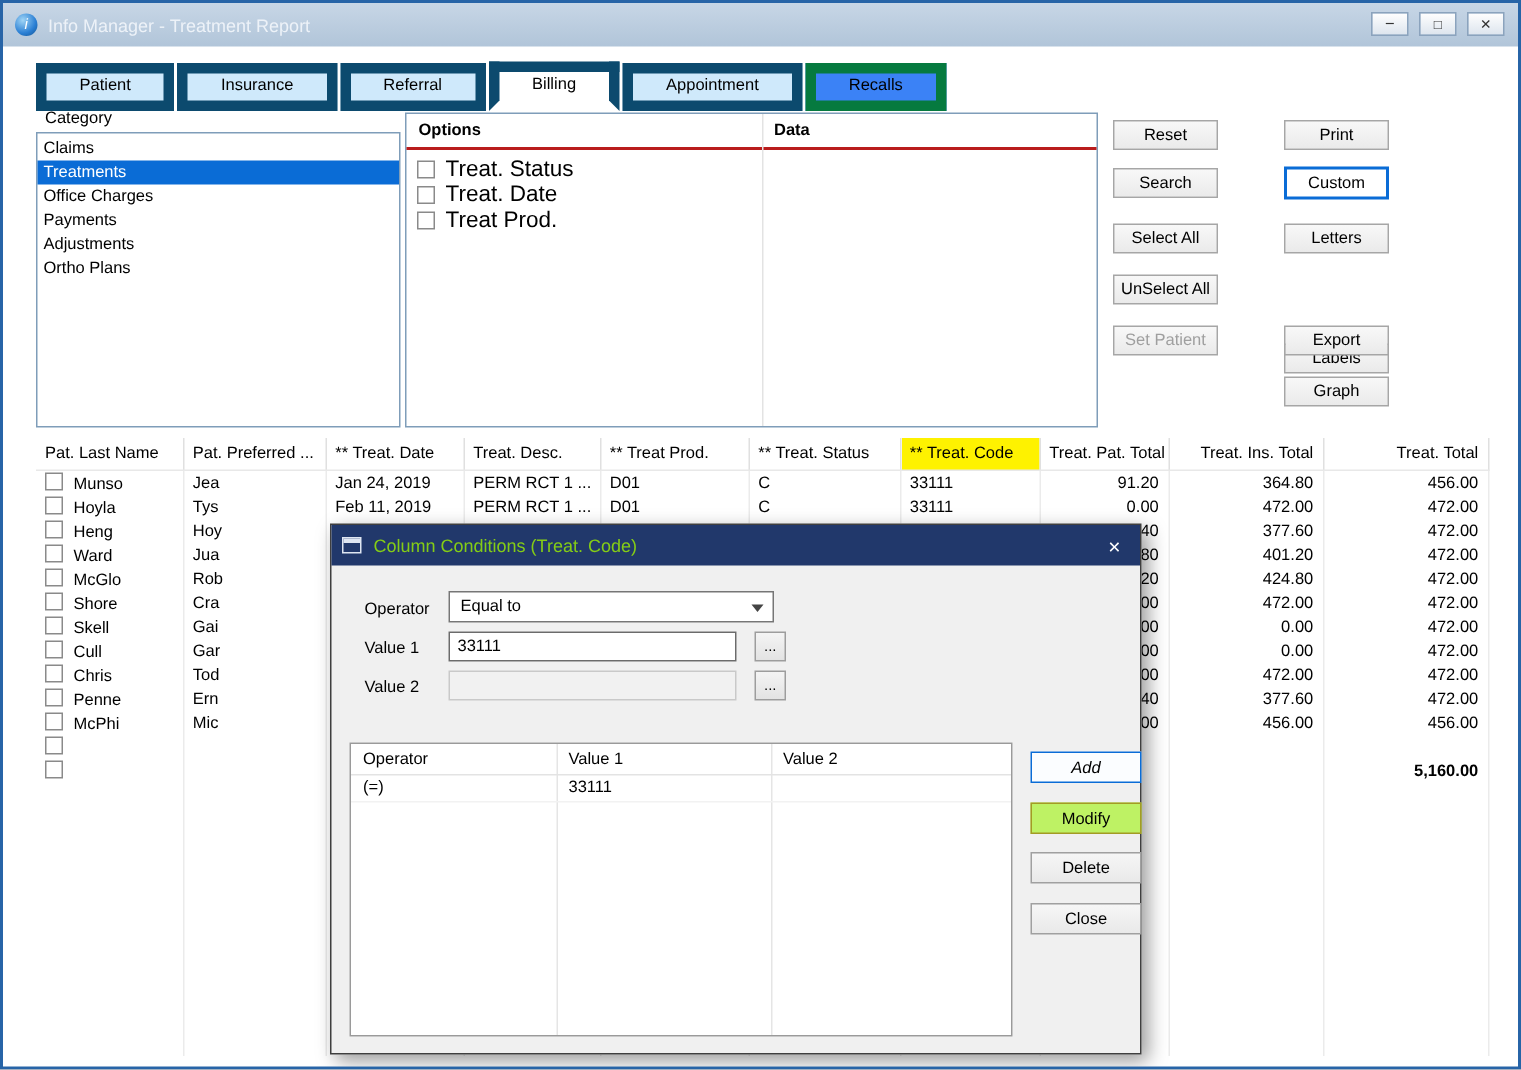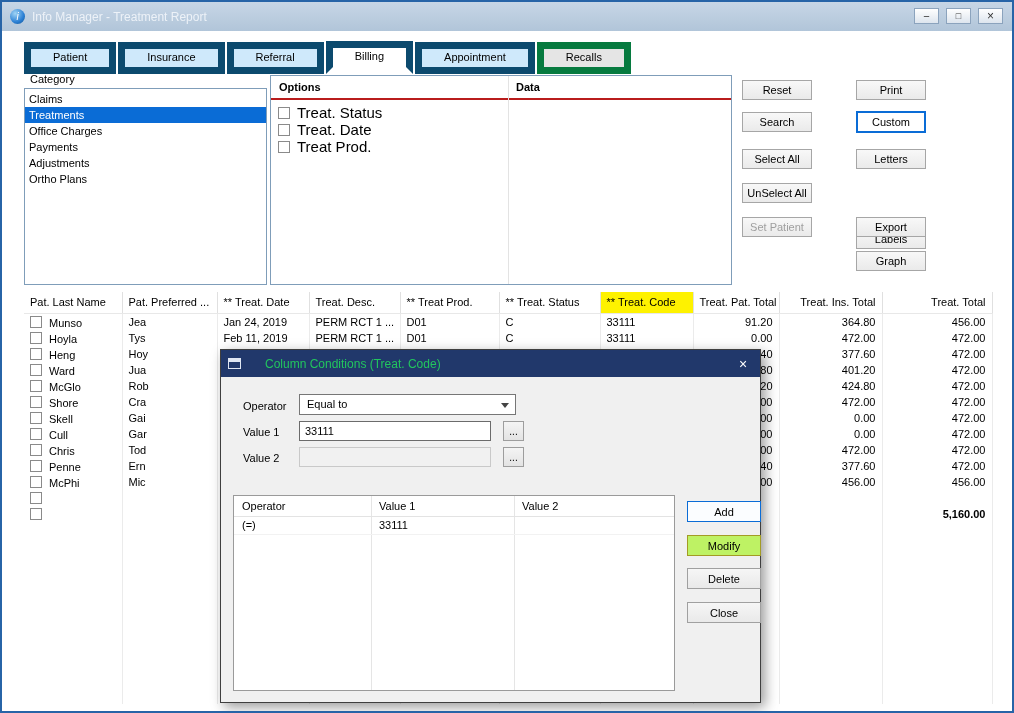--- a/index.html
+++ b/index.html
@@ -11,21 +11,21 @@
   .app-icon{width:15px;height:15px;border-radius:50%;background:radial-gradient(circle at 35% 30%,#9fd4f5,#2a7fd4 60%,#11518f);color:#fff;font-size:10px;font-style:italic;display:flex;align-items:center;justify-content:center;flex:0 0 auto;}
   .title-text{margin-left:7px;font-size:12px;color:#edf2f8;}
   .win-controls{position:absolute;right:9px;top:6px;display:flex;gap:7px;}
   .win-btn{width:25px;height:16px;background:linear-gradient(#fefefe,#dde5ee);border:1px solid #8ba3bd;box-sizing:border-box;display:flex;align-items:center;justify-content:center;color:#333;line-height:1;}
   .win-btn.min{font-size:11px;} .win-btn.max{font-size:9px;} .win-btn.close{font-size:12px;}
 
   
   .tabs{position:absolute;left:22px;top:40px;display:flex;gap:2px;z-index:2;}
   .tab{font-size:11px;padding:2px 22px 3px;background:#cfe9fb;border:7px solid #0c4a6e;color:#000;white-space:nowrap;}
   .tab.active{background:#fff;border-bottom-color:#fff;padding-bottom:5px;margin-top:-1px;position:relative;z-index:3;}
-  .tab.green{background:#e5e5e5;border-color:#067a3f;}
+  .tab.green{background:#3b82f6;border-color:#067a3f;}
 
   
   .section-label{position:absolute;font-size:11px;color:#000;}
   .listbox{position:absolute;left:22px;top:86px;width:243px;height:197px;border:1px solid #7f9db9;background:#fff;box-sizing:border-box;padding-top:2px;}
   .listbox .item{height:16px;line-height:16px;font-size:11px;padding:0 4px;white-space:nowrap;}
   .listbox .item.selected{background:#0a6cd6;color:#fff;}
 
   
   .options-panel{position:absolute;left:268px;top:73px;width:462px;height:210px;border:1px solid #7f9db9;background:#fff;box-sizing:border-box;}
   .op-divider{position:absolute;left:237px;top:0;bottom:0;width:1px;background:#e3e3e3;}
@@ -51,21 +51,21 @@
   .grid th.code-col{background:#fef200;}
   .grid td .cb{margin-right:7px;vertical-align:-1px;}
   .grid tr.filler td{height:auto;}
   .grand{font-weight:bold;}
 
   
   .dialog{position:absolute;left:218px;top:347px;width:541px;height:354px;background:#f0f0f0;border:1px solid #3f3f3f;box-shadow:4px 4px 12px rgba(0,0,0,.4);box-sizing:border-box;z-index:10;}
   .dlg-title{height:27px;background:#21386b;display:flex;align-items:center;padding-left:7px;}
   .dlg-icon{width:13px;height:11px;border:1px solid #dfe6f2;box-sizing:border-box;position:relative;flex:0 0 auto;}
   .dlg-icon::after{content:"";position:absolute;left:0;top:0;right:0;height:3px;background:#dfe6f2;}
-  .dlg-title-text{color:#22c55e;font-size:12px;margin-left:24px;flex:1;}
+  .dlg-title-text{color:#84cc16;font-size:12px;margin-left:8px;flex:1;}
   .dlg-close{width:34px;height:27px;color:#fff;font-size:14px;display:flex;align-items:center;justify-content:center;}
   .dlg-label{position:absolute;font-size:11px;}
   .combo{position:absolute;left:78px;top:44px;width:217px;height:21px;background:#fff;border:1px solid #767676;box-sizing:border-box;font-size:11px;line-height:19px;padding-left:7px;}
   .combo-arrow{position:absolute;right:6px;top:8px;width:0;height:0;border-left:4px solid transparent;border-right:4px solid transparent;border-top:5px solid #444;}
   .txt{position:absolute;left:78px;width:192px;height:20px;border:1px solid #6b6b6b;box-sizing:border-box;font-size:11px;padding:0 5px;font-family:"Liberation Sans",sans-serif;background:#fff;}
   .txt.disabled{background:#f1f1f1;border-color:#c9c9c9;}
   .browse{position:absolute;left:282px;width:21px;height:20px;background:linear-gradient(#f4f4f4,#e3e3e3);border:1px solid #9d9d9d;box-sizing:border-box;font-size:10px;display:flex;align-items:flex-end;justify-content:center;padding-bottom:3px;line-height:1;}
   .cond-grid{position:absolute;left:12px;top:145px;width:442px;height:196px;background:#fff;border:1px solid #9a9a9a;box-sizing:border-box;}
   .cg-line{position:absolute;top:0;bottom:0;width:1px;background:#e5e5e5;}
   .cg-header{display:flex;height:20px;border-bottom:1px solid #e3e3e3;font-size:11px;position:relative;z-index:1;}
@@ -375,19 +375,19 @@
         <div class="cg-c2">Value 1</div>
         <div class="cg-c3">Value 2</div>
       </div>
       <div class="cg-row">
         <div class="cg-c1">(=)</div>
         <div class="cg-c2">33111</div>
         <div class="cg-c3"></div>
       </div>
     </div>
 
-    <div class="dbtn add" style="top:151px;">Add</div>
+    <div class="dbtn add" style="top:151px;font-style:italic;">Add</div>
     <div class="dbtn modify" style="top:185px;">Modify</div>
     <div class="dbtn" style="top:218px;">Delete</div>
     <div class="dbtn" style="top:252px;">Close</div>
   </div>
 
 </div>
 
 </body></html>

